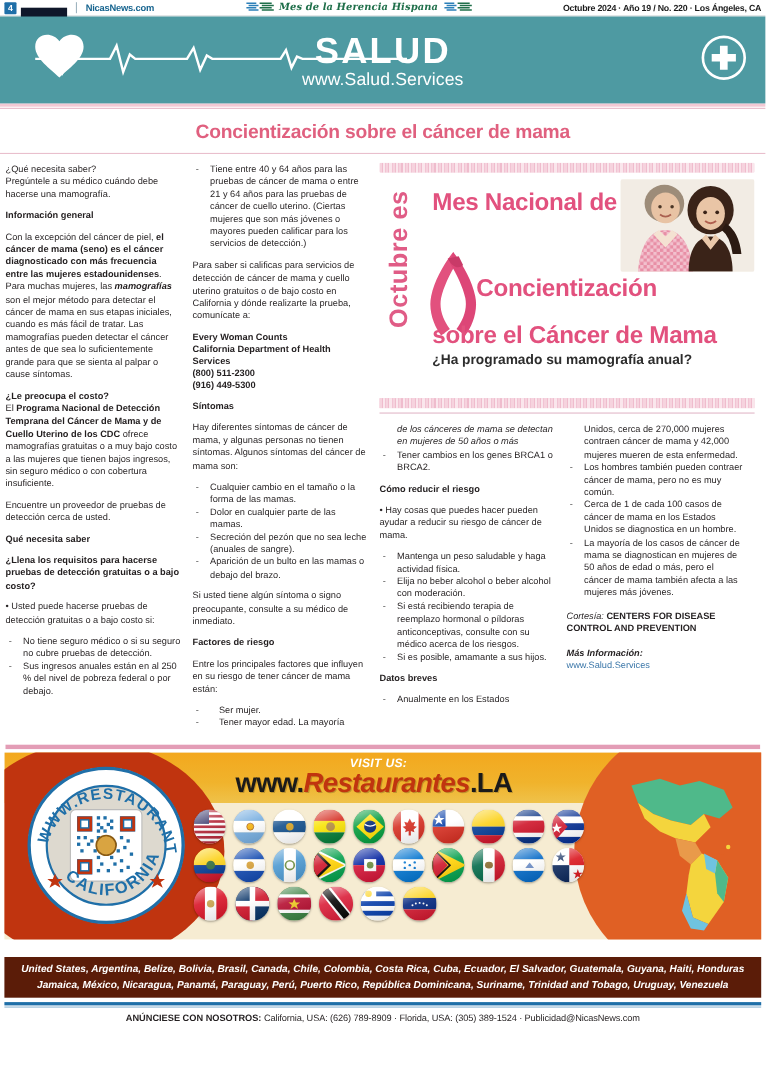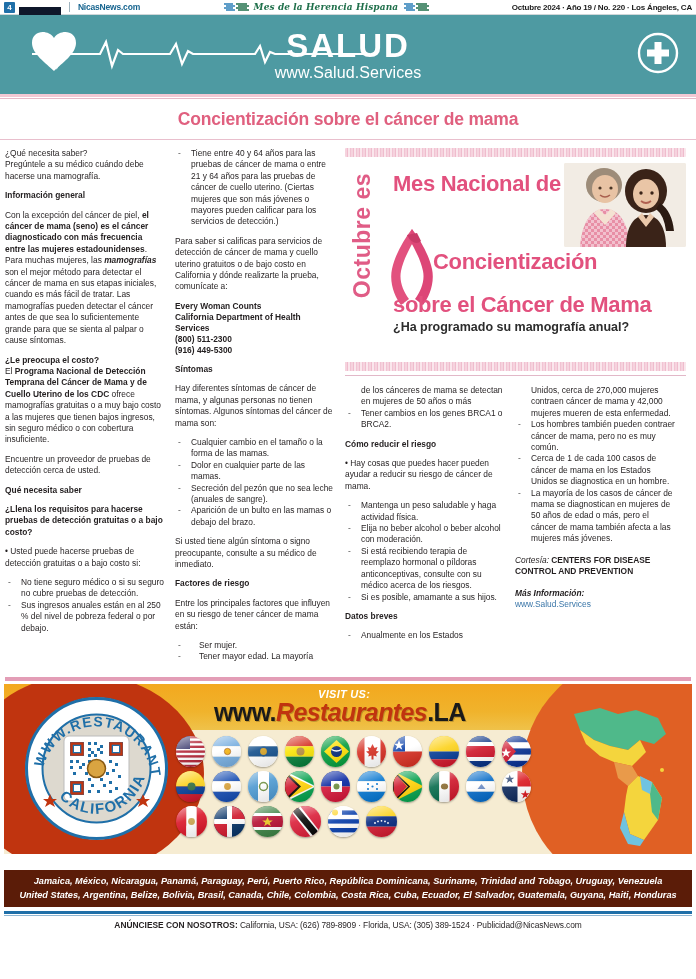--- a/index.html
+++ b/index.html
@@ -257,21 +257,21 @@
           </svg>
         </div>
       </div>
 
       <div class="promo-band2"></div>
       <div class="promo-line"></div>
 
       <div class="colpair">
 
         <div class="col">
-          <div style="padding-left:16px;">de los cánceres de mama se detectan en mujeres de 50 años o más</div>
+          <div style="padding-left:16px;font-style:italic;">de los cánceres de mama se detectan en mujeres de 50 años o más</div>
           <ul class="dashlist">
             <li>Tener cambios en los genes BRCA1 o BRCA2.</li>
           </ul>
           <p class="h">Cómo reducir el riesgo</p>
           <p>• <span>Hay cosas que puedes hacer pueden ayudar a reducir su riesgo de cáncer de mama.</span></p>
           <ul class="dashlist">
             <li>Mantenga un peso saludable y haga actividad física.</li>
             <li>Elija no beber alcohol o beber alcohol con moderación.</li>
             <li>Si está recibiendo terapia de reemplazo hormonal o píldoras anticonceptivas, consulte con su médico acerca de los riesgos.</li>
             <li>Si es posible, amamante a sus hijos.</li>
@@ -586,22 +586,22 @@
         <path d="M58 112 L64 134 L78 140 L74 146 L62 144 L54 128 Z" fill="#6fc3e0"></path>
         <path d="M86 82 L96 98 L92 120 L86 112 L84 94 Z" fill="#4fb98a"></path>
         <path d="M74 76 L86 82 L84 94 L76 90 Z" fill="#6fc3e0"></path>
         <circle cx="90" cy="74" r="3" fill="#e06024"></circle>
         <circle cx="96" cy="70" r="2" fill="#f4d53d"></circle>
       </svg>
     </div>
   </div>
 
   <div class="countries">
+    <div>United States, Argentina, Belize, Bolivia, Brasil, Canada, Chile, Colombia, Costa Rica, Cuba, Ecuador, El Salvador, Guatemala, Guyana, Haiti, Honduras</div>
     <div>Jamaica, México, Nicaragua, Panamá, Paraguay, Perú, Puerto Rico, República Dominicana, Suriname, Trinidad and Tobago, Uruguay, Venezuela</div>
-    <div>United States, Argentina, Belize, Bolivia, Brasil, Canada, Chile, Colombia, Costa Rica, Cuba, Ecuador, El Salvador, Guatemala, Guyana, Haiti, Honduras</div>
   </div>
 
   <div class="bluerule"></div>
   <div class="bluerule2"></div>
 
   <div class="footer">
     <span class="lab">ANÚNCIESE CON NOSOTROS:</span><span class="norm"> California, USA: (626) 789-8909 · Florida, USA: (305) 389-1524 · Publicidad@NicasNews.com</span>
   </div>
 
 </div>

